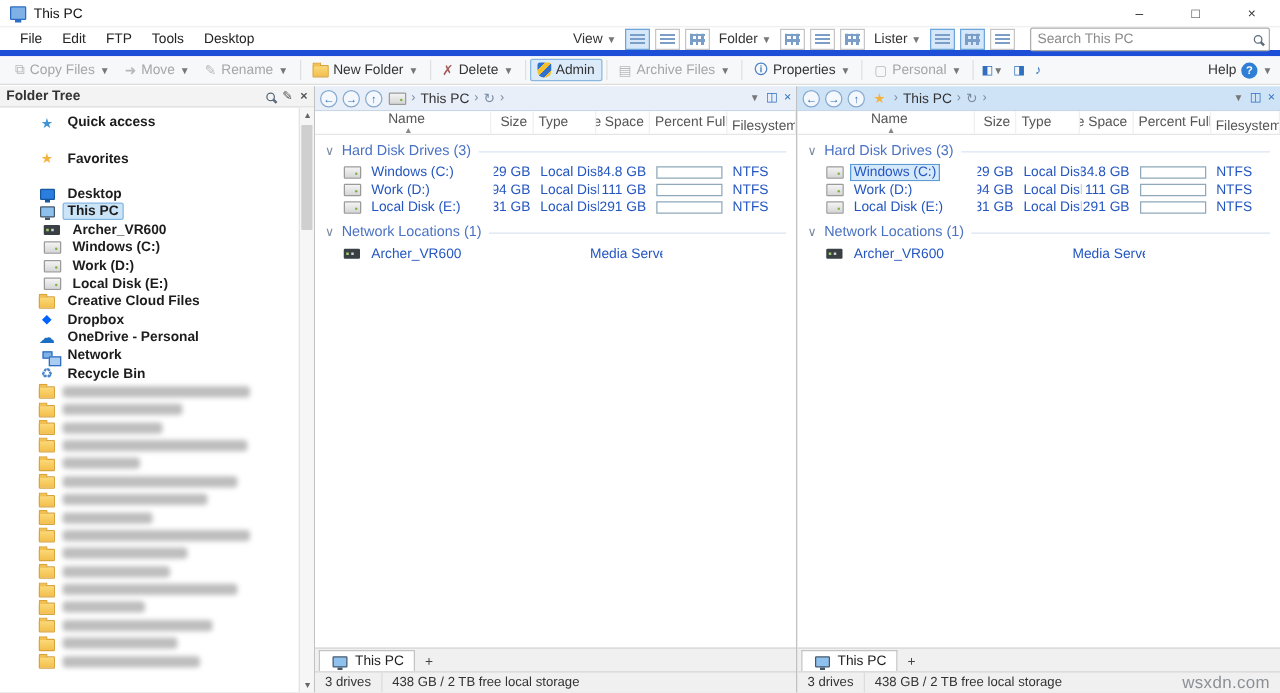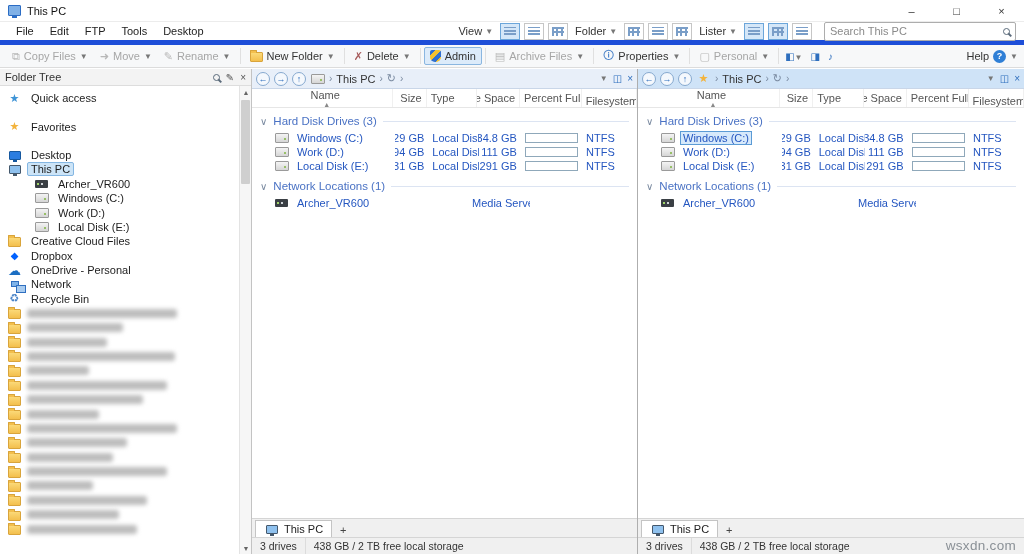--- a/index.html
+++ b/index.html
@@ -44,25 +44,25 @@
   .ic-shield { width:11px; height:12px; background:linear-gradient(135deg,#2f6fd0 25%,#f4c12e 25% 50%,#2f6fd0 50% 75%,#f4c12e 75%); border-radius:2px 2px 5px 5px; flex:none; }
   .tb-right { margin-left:0; display:flex; align-items:center; gap:2px; }
   .mini-blue { color:#2f6fbe; font-size:10px; padding:2px 3px; }
   .help-area { margin-left:auto; display:flex; align-items:center; gap:4px; color:#333; }
   .ic-help { width:13px; height:13px; border-radius:50%; background:#2f7fd6; color:#fff; font-size:9px; font-weight:bold; display:flex; align-items:center; justify-content:center; }
 
   
   .main { position:absolute; top:69px; left:0; right:0; bottom:0; }
 
   
-  .tree-panel { position:absolute; left:0; top:0; width:252px; bottom:0; background:#fff; border-right:1px solid #c3c3c3; }
+  .tree-panel { position:absolute; left:0; top:0; width:252px; bottom:0; background:#fff; border-right:1px solid #c3c3c3;font-weight:bold; }
   .tree-header { height:17px; background:#f3f3f3; border-bottom:1px solid #ddd; display:flex; align-items:center; padding:0 5px; color:#333; }
   .tree-header .hdr-icons { margin-left:auto; display:flex; align-items:center; gap:6px; color:#555; font-size:10px; }
   .tree-body { position:absolute; left:0; top:17px; right:12px; bottom:0; overflow:hidden; padding-top:5px; }
-  .tree-item { display:flex; align-items:center; height:14.4px; padding-left:7px; gap:5px; color:#1c1c1c; white-space:nowrap; }
+  .tree-item { display:flex; align-items:center; height:14.4px; padding-left:30px; gap:5px; color:#1c1c1c; white-space:nowrap; }
   .tree-item.ind1 { padding-left:34px; }
   .tree-item .lbl { padding:0 3px; border:1px solid transparent; }
   .tree-item.selected .lbl { background:#cce4f7; border-color:#84b6e2; border-radius:2px; }
   .gap-after { margin-bottom:14px; }
   .t-ic { width:15px; height:12px; flex:none; display:flex; align-items:center; justify-content:center; position:relative; }
   .g-star::before { content:"★"; color:#f3b33c; font-size:11px; }
   .g-qa::before { content:"★"; color:#3f94d6; font-size:11px; }
   .g-cloud::before { content:"☁"; color:#1b6ec2; font-size:13px; }
   .g-dbx::before { content:"◆"; color:#0062ff; font-size:10px; }
   .g-bin::before { content:"♻"; color:#4a84c8; font-size:11px; }

